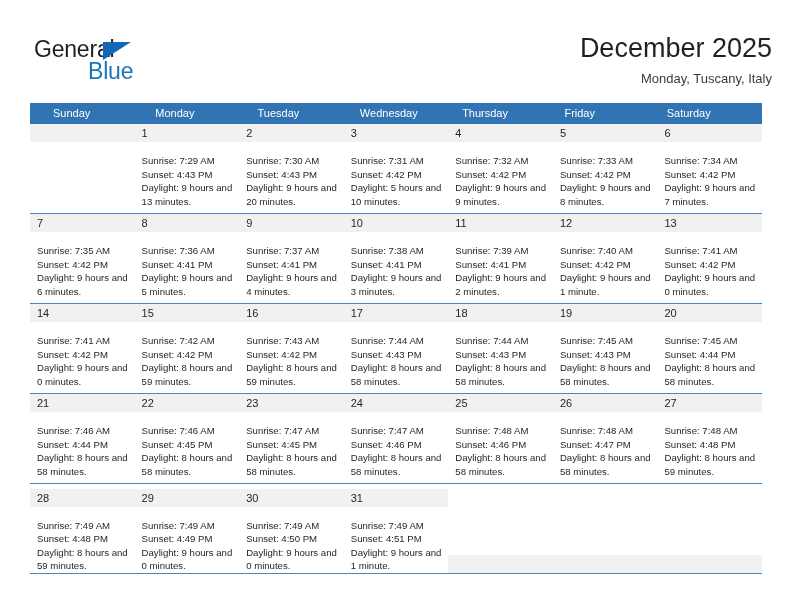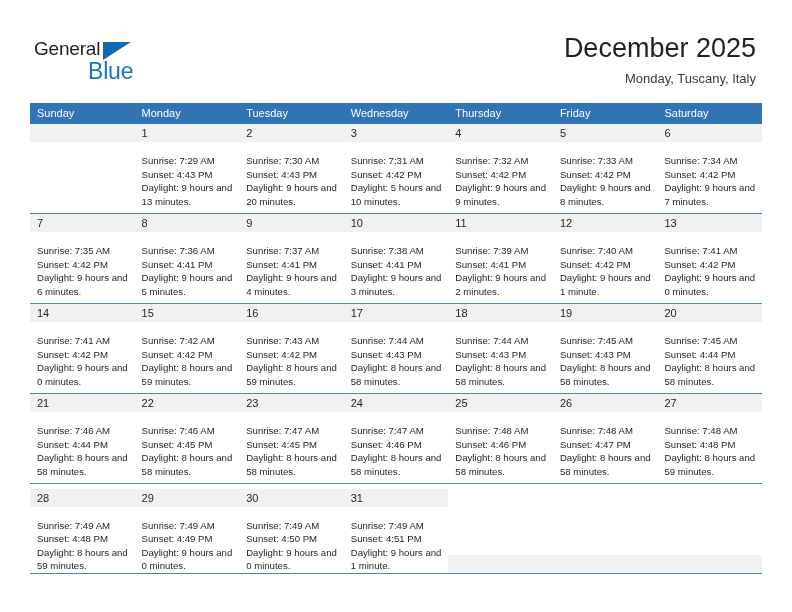--- a/index.html
+++ b/index.html
@@ -33,21 +33,21 @@
     position: absolute;
     left: 34px;
     top: 36px;
     width: 230px;
     height: 54px;
   }
   .logo-general {
     position: absolute;
     left: 0;
     top: 0;
-    font-size: 19px;
+    font-size: 23px;
     letter-spacing: -0.2px;
     color: #221e1f;
     line-height: 26px;
   }
   .logo-triangle {
     position: absolute;
     left: 69px;
     top: 6px;
     width: 0;
     height: 0;
@@ -59,21 +59,21 @@
     left: 54px;
     top: 22px;
     font-size: 23px;
     letter-spacing: -0.2px;
     color: #1b75bb;
     line-height: 26px;
   }
 
   .title-block {
     position: absolute;
-    right: 36px;
+    right: 20px;
     top: 32px;
     text-align: right;
   }
   .cal-title {
     font-size: 27px;
     color: #231f20;
     line-height: 32px;
     white-space: nowrap;
   }
   .cal-subtitle {
@@ -88,20 +88,21 @@
   .calendar {
     position: absolute;
     left: 30px;
     top: 103px;
     width: 732px;
   }
   .weekday-row {
     display: flex;
     background: #3174b4;
     height: 21px;
+    padding-left: 16px;
   }
   .weekday {
     flex: 1 1 0;
     color: #ffffff;
     font-size: 11px;
     line-height: 21px;
     padding-left: 7px;
     box-sizing: border-box;
     white-space: nowrap;
     overflow: hidden;

